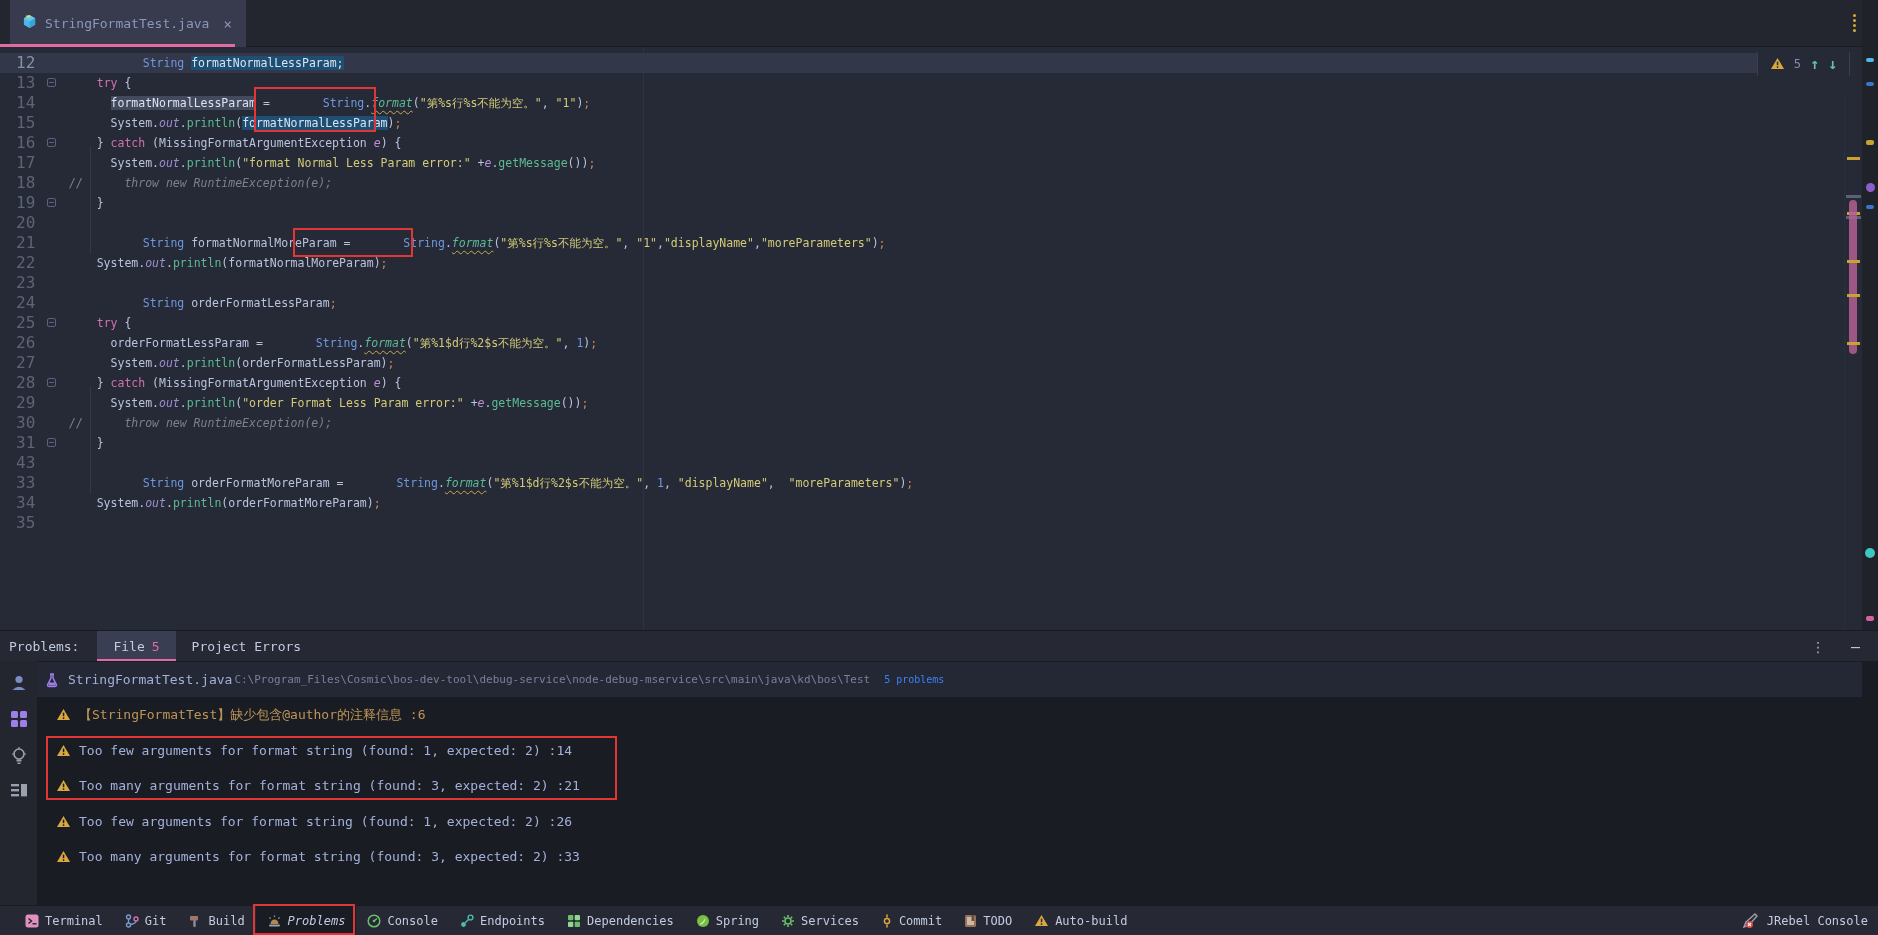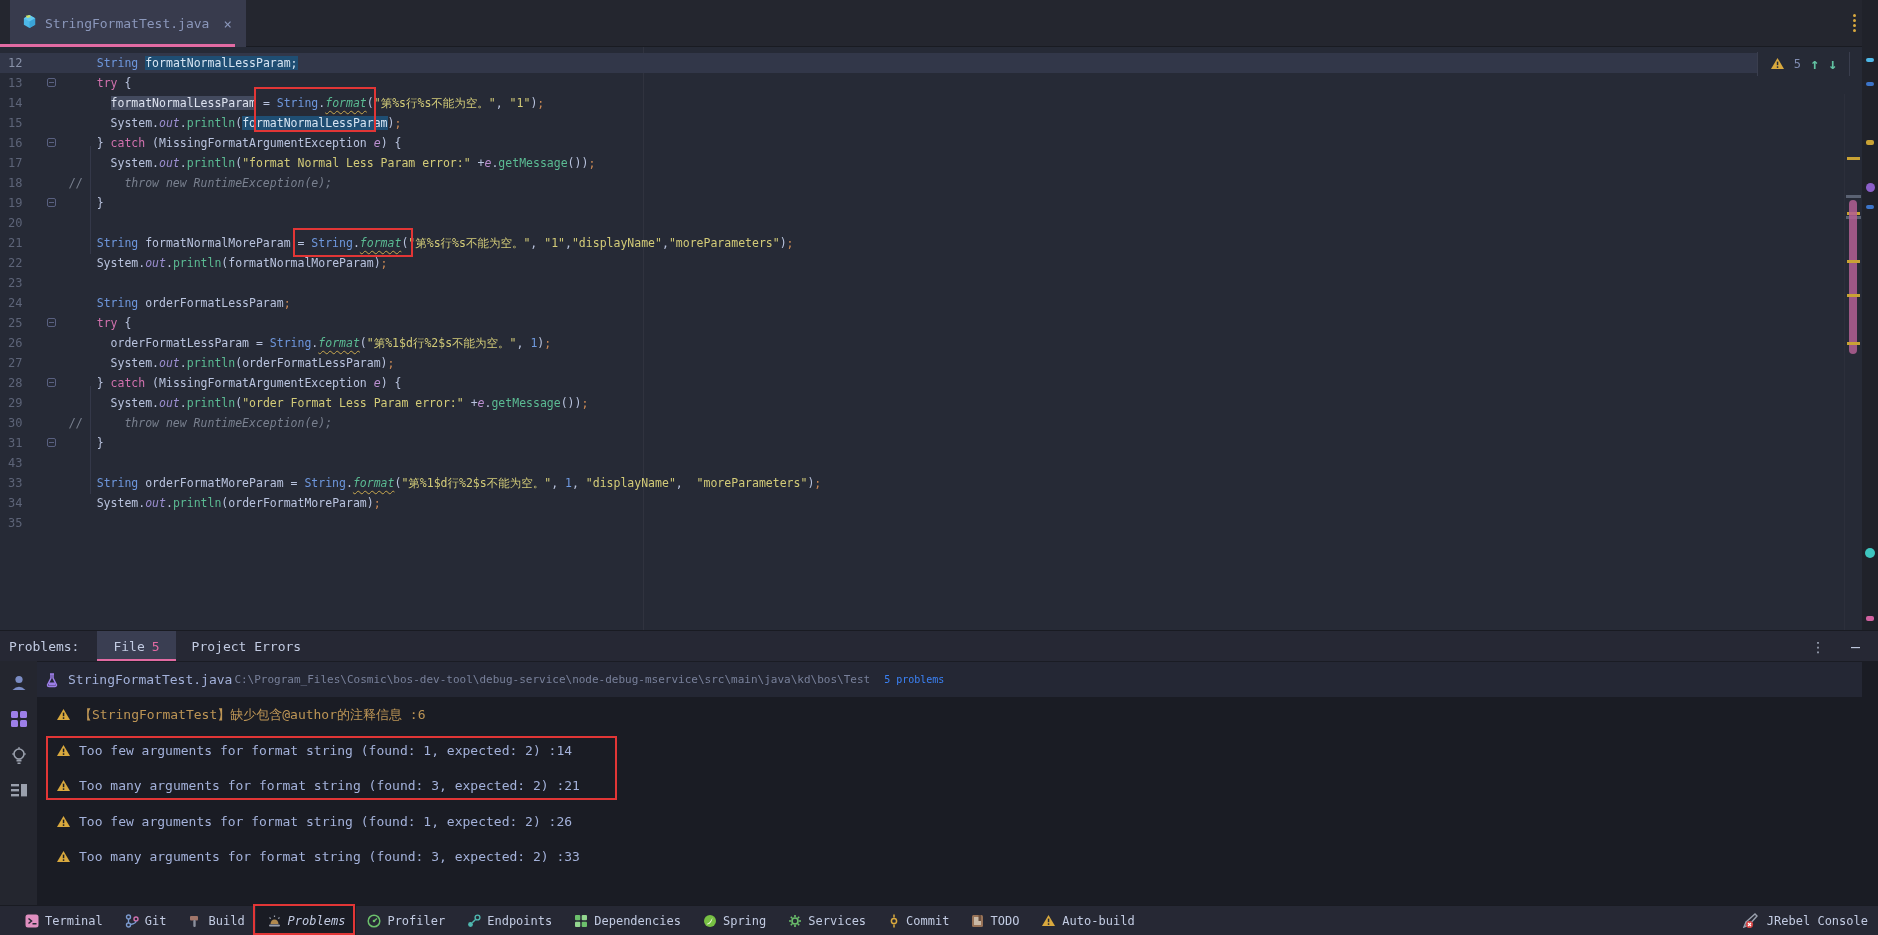--- a/index.html
+++ b/index.html
@@ -14,28 +14,28 @@
   .tab-title { color:#8b97bb; font-size:13px; }
   .tab-close { color:#8b97bb; font-size:14px; margin-left:6px; cursor:pointer; }
   .tab-underline { position:absolute; left:0; top:44px; width:235px; height:3px; background:#e26ba3; }
   .kebab { position:absolute; right:22px; top:14px; display:flex; flex-direction:column; gap:2px; }
   .kebab i { width:3px; height:3px; border-radius:50%; background:#d9a93e; }
   
   .editor { position:absolute; left:0; top:47px; width:1878px; height:583px; background:#262a36; }
   .code-lines { position:absolute; left:0; top:6px; width:1840px; }
   .line { position:relative; height:20px; line-height:20px; white-space:pre; font-size:11.5px; }
   .line.cur { background:#323749; }
-  .gnum { position:absolute; left:8px; top:0; color:#5d6478; font-size:12px; }
+  .gnum { position:absolute; left:16px; top:0; color:#5d6478; font-size:16px; }
   .line.cur .gnum { color:#8891a8; }
   .foldbox { position:absolute; left:47px; top:5px; width:9px; height:9px; border:1px solid #596080; border-radius:2px; }
   .foldbox:after { content:""; position:absolute; left:1px; top:3px; width:5px; height:1px; background:#596080; }
   .codetxt { position:absolute; left:69px; top:0; }
   .tk-pln { color:#b9c3de; }
   .tk-kw  { color:#d171ae; }
-  .tk-cls { color:#6e97dd; }
+  .tk-cls { color:#6e97dd;margin-left:46px; }
   .tk-cls2{ color:#b9c3de; }
   .tk-fld { color:#9c8fd0; font-style:italic; }
   .tk-mth { color:#5bbb93; }
   .tk-mths{ color:#5bbb93; font-style:italic; text-decoration:underline wavy #c9a94f 1px; text-underline-offset:3px; }
   .tk-str { color:#d3cb78; }
   .tk-num { color:#6f9ae0; }
   .tk-cmti{ color:#79808f; font-style:italic; }
   .tk-sem { color:#cc8a55; }
   .tk-prm { color:#bb8fd0; font-style:italic; }
   .tk-hlb { background:#1f4e73; color:#d6e4f2; }
@@ -333,21 +333,21 @@
           <span>Problems</span>
         </div>
         <div class="sb-item">
           <span style="display: flex;">
             <svg width="14" height="14">
               <circle cx="7" cy="7" r="5.8" fill="none" stroke="#6cc06c" stroke-width="1.5"></circle>
               <path d="M7 7 L10 4.5" stroke="#6cc06c" stroke-width="1.5"></path>
               <circle cx="7" cy="7" r="1.3" fill="#6cc06c"></circle>
             </svg>
           </span>
-          <span>Profiler</span>
+          <span>Console</span>
         </div>
         <div class="sb-item">
           <span style="display: flex;">
             <svg width="14" height="14">
               <circle cx="3.5" cy="10.5" r="2.4" fill="#4fb8b0"></circle>
               <circle cx="10.5" cy="3.5" r="2.4" fill="none" stroke="#4fb8b0" stroke-width="1.4"></circle>
               <path d="M5.2 8.8 L8.8 5.2" stroke="#4fb8b0" stroke-width="1.4"></path>
             </svg>
           </span>
           <span>Endpoints</span>

